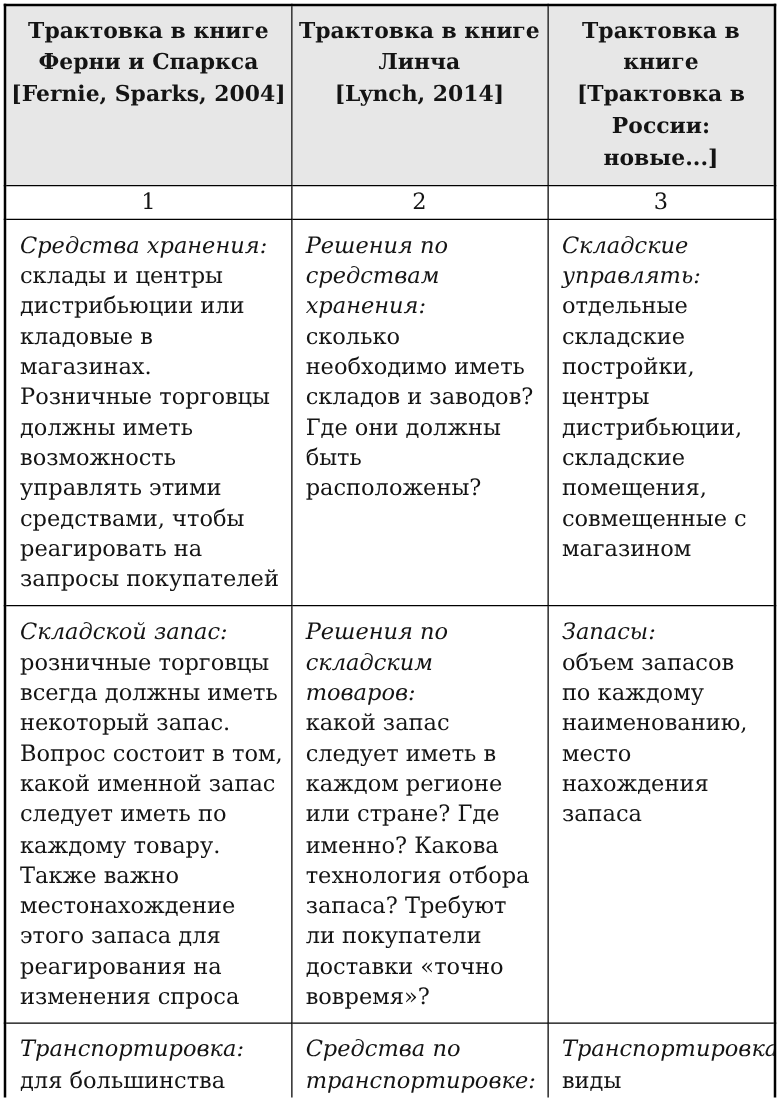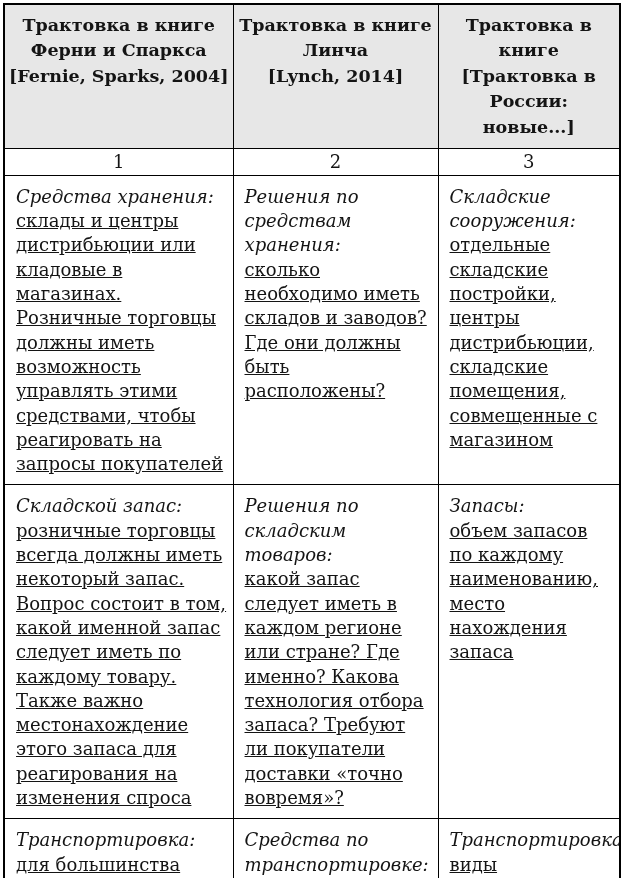--- a/index.html
+++ b/index.html
@@ -59,21 +59,21 @@
     line-height:1.35;
     padding:9px 6px 8px 11px;
   }
   tr.row-1{height:219px;margin-left:27px;}
   tr.row-2{height:246px;}
   tr.row-3{height:289px;}
   .term{
     display:block;
     font-style:italic;
   }
-  .desc{display:inline;text-decoration:underline;}
+  .desc{display:inline;}
 </style>
 </head>
 <body>
 
 <div class="page">
   <table class="book-table">
     <colgroup>
       <col class="c1">
         <col class="c2">
         <col class="c3">
@@ -107,21 +107,21 @@
       <tr class="row-1">
         <td class="cell">
           <em class="term">Средства хранения:</em>
           <span class="desc">склады и центры дистрибьюции или кладовые в магазинах. Розничные торговцы должны иметь возможность управлять этими средствами, чтобы реагировать на запросы покупателей</span>
         </td>
         <td class="cell">
           <em class="term">Решения по средствам хранения:</em>
           <span class="desc">сколько необходимо иметь складов и заводов? Где они должны быть расположены?</span>
         </td>
         <td class="cell">
-          <em class="term">Складские сооружения:</em>
+          <em class="term">Складские управлять:</em>
           <span class="desc">отдельные складские постройки, центры дистрибьюции, складские помещения, совмещенные с магазином</span>
         </td>
       </tr>
 
       <tr class="row-2">
         <td class="cell">
           <em class="term">Складской запас:</em>
           <span class="desc">розничные торговцы всегда должны иметь некоторый запас. Вопрос состоит в том, какой именной запас следует иметь по каждому товару. Также важно местонахождение этого запаса для реагирования на изменения спроса</span>
         </td>
         <td class="cell">

